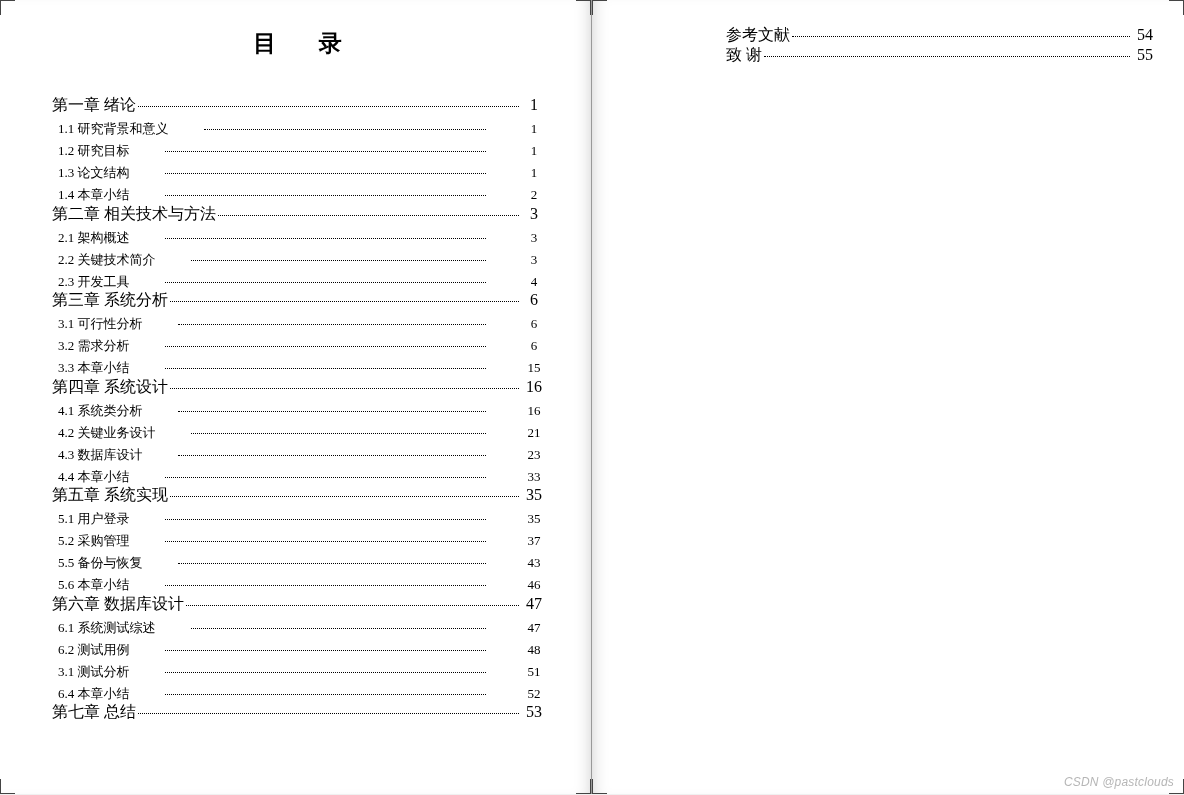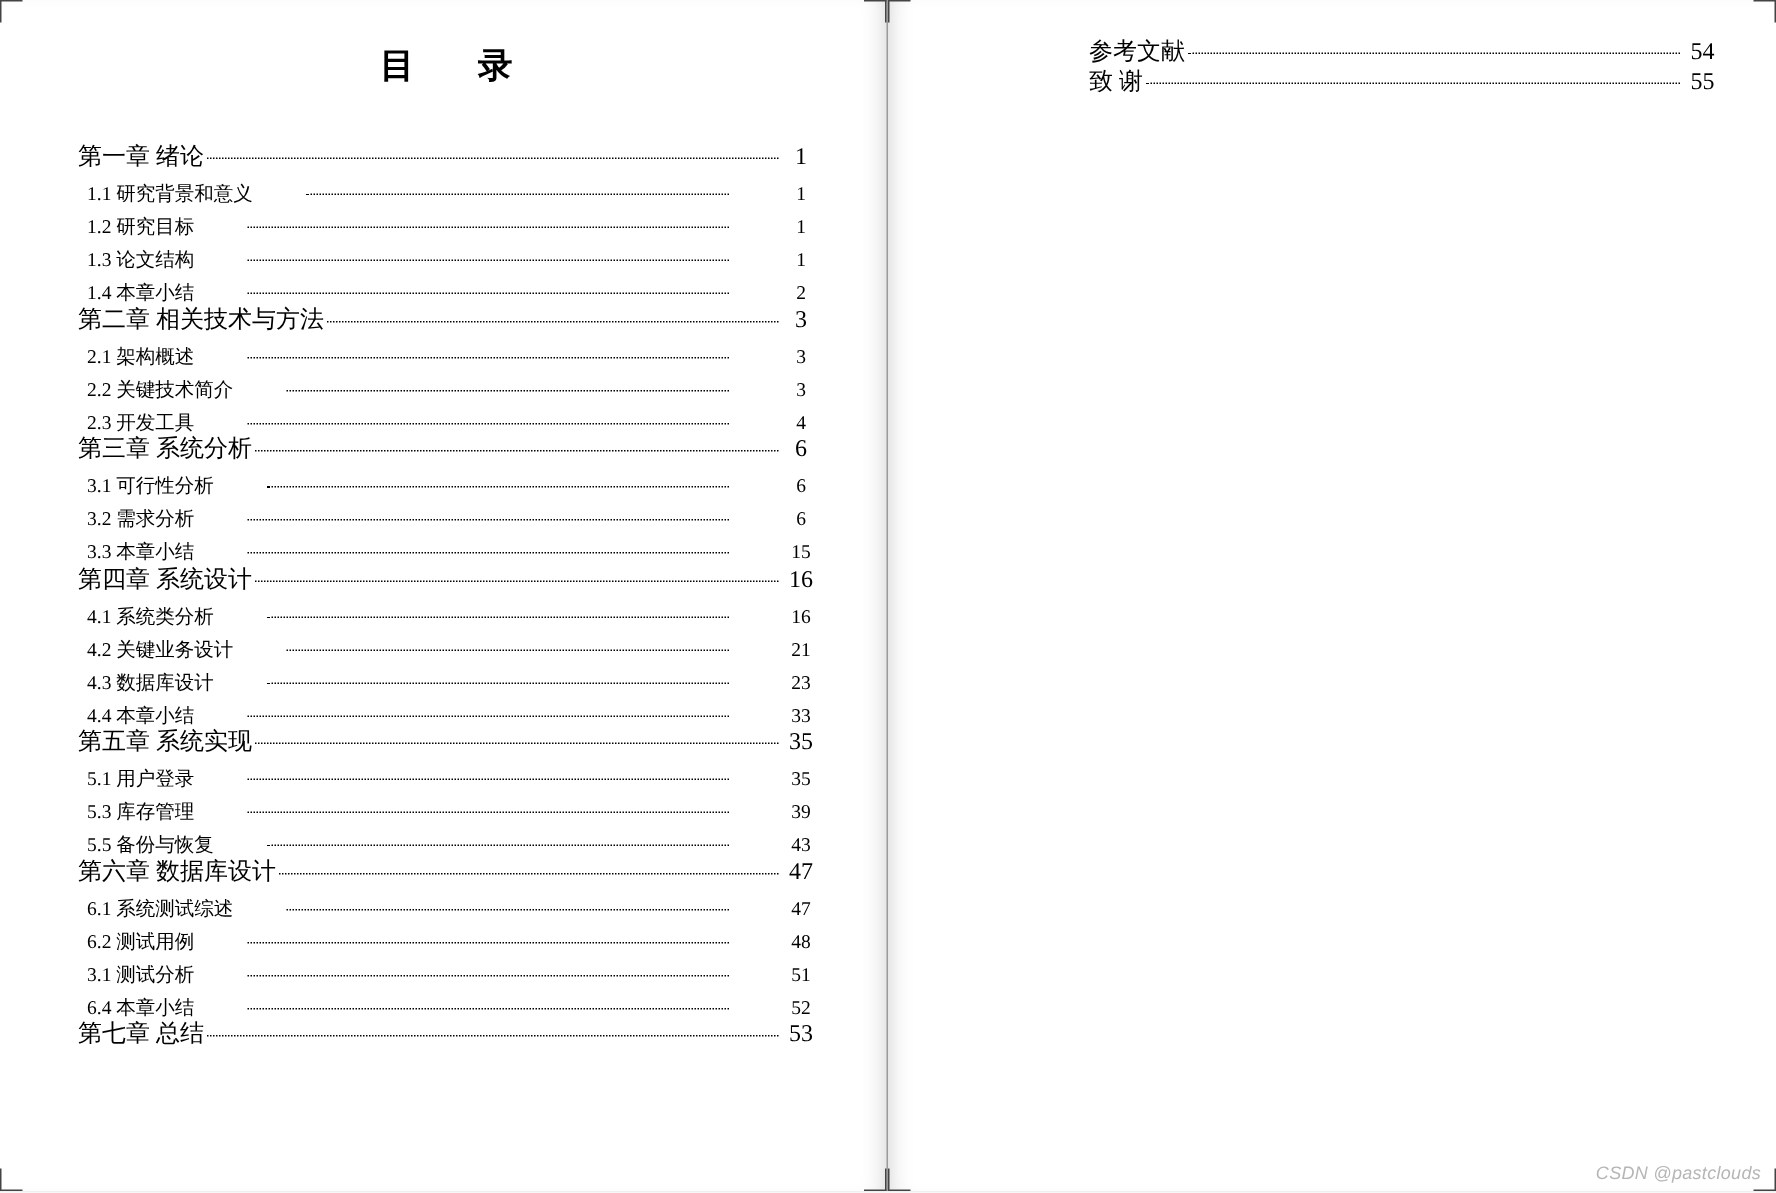--- a/index.html
+++ b/index.html
@@ -25,21 +25,21 @@
     box-sizing: border-box;
   }
   .page-left {
     border-right: 1px solid #999;
     box-shadow: inset -12px 0 18px -14px rgba(0,0,0,0.25);
   }
   .page-right {
     box-shadow: inset 12px 0 18px -14px rgba(0,0,0,0.25);
     padding-top: 22px;
     padding-left: 134px;
-    padding-right: 40px;
+    padding-right: 30px;
   }
   .crop {
     position: absolute;
     width: 14px;
     height: 14px;
     border-color: #444;
     border-style: solid;
     border-width: 0;
   }
   .crop.tl { top: 0; left: 0; border-top-width: 1px; border-left-width: 1px; }
@@ -213,28 +213,33 @@
           <span class="toc-label">第五章  系统实现</span>
           <span class="toc-dots"></span>
           <span class="toc-pg">35</span>
         </div>
         <div class="toc-row level2">
           <span class="toc-label">5.1  用户登录</span>
           <span class="toc-dots"></span>
           <span class="toc-pg">35</span>
         </div>
         <div class="toc-row level2">
-          <span class="toc-label">5.3  库存管理</span>
-          <span class="toc-dots"></span>
-          <span class="toc-pg">39</span>
+          <span class="toc-label">5.2  采购管理</span>
+          <span class="toc-dots"></span>
+          <span class="toc-pg">37</span>
         </div>
         <div class="toc-row level2">
           <span class="toc-label">5.5  备份与恢复</span>
           <span class="toc-dots"></span>
           <span class="toc-pg">43</span>
+        </div>
+        <div class="toc-row level2">
+          <span class="toc-label">5.6  本章小结</span>
+          <span class="toc-dots"></span>
+          <span class="toc-pg">46</span>
         </div>
         <div class="toc-row level1">
           <span class="toc-label">第六章  数据库设计</span>
           <span class="toc-dots"></span>
           <span class="toc-pg">47</span>
         </div>
         <div class="toc-row level2">
           <span class="toc-label">6.1  系统测试综述</span>
           <span class="toc-dots"></span>
           <span class="toc-pg">47</span>

